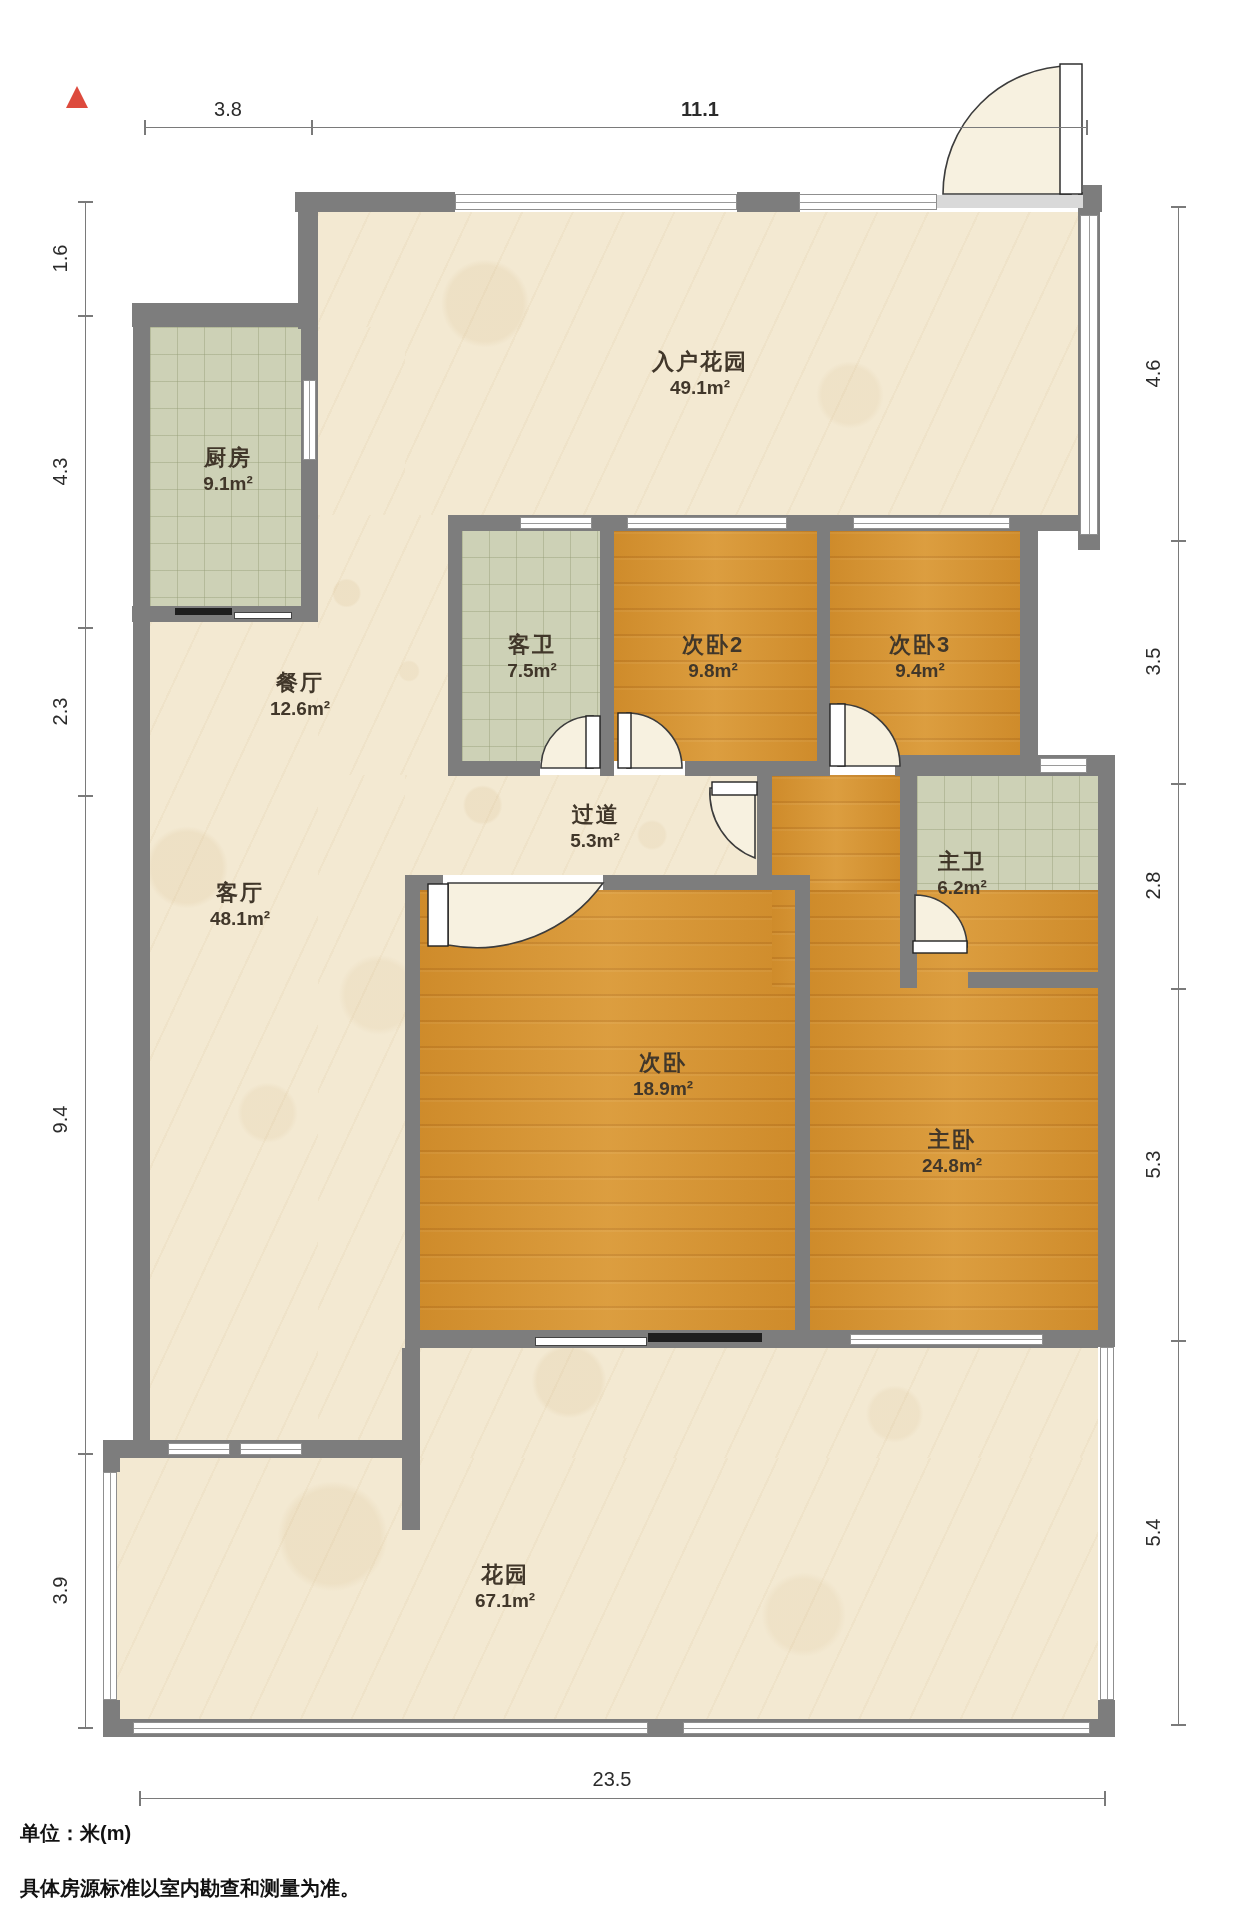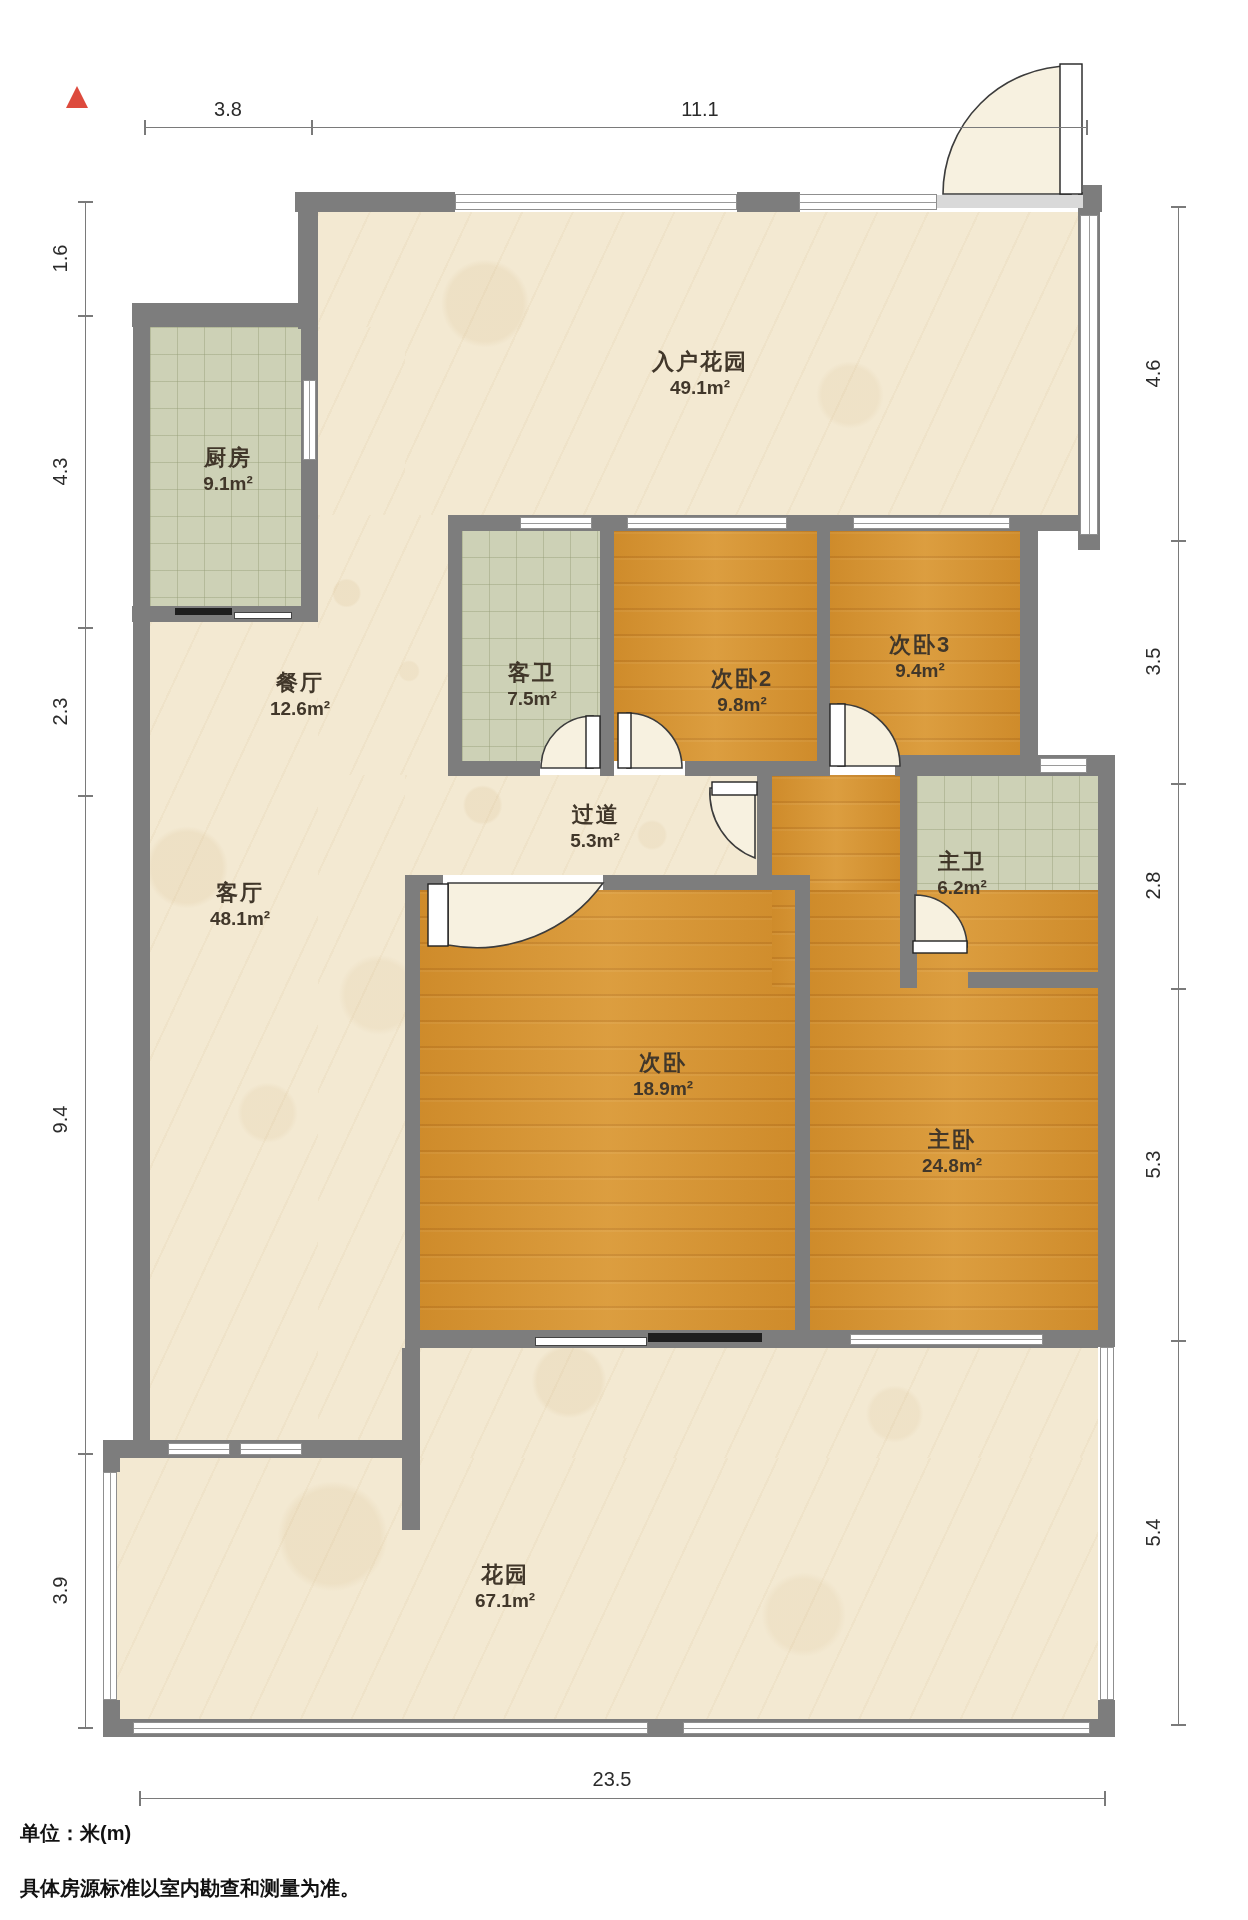--- a/index.html
+++ b/index.html
@@ -141,25 +141,25 @@
     <div class="rarea">49.1m²</div>
   </div>
   <div class="room-label" style="left:228px;top:443px;">
     <div class="rname">厨房</div>
     <div class="rarea">9.1m²</div>
   </div>
   <div class="room-label" style="left:300px;top:668px;">
     <div class="rname">餐厅</div>
     <div class="rarea">12.6m²</div>
   </div>
-  <div class="room-label" style="left:532px;top:630px;margin-top:28px;">
+  <div class="room-label" style="left:532px;top:630px;">
     <div class="rname">客卫</div>
     <div class="rarea">7.5m²</div>
   </div>
-  <div class="room-label" style="left:713px;top:664px;margin-left:29px;">
+  <div class="room-label" style="left:713px;top:630px;">
     <div class="rname">次卧2</div>
     <div class="rarea">9.8m²</div>
   </div>
   <div class="room-label" style="left:920px;top:630px;">
     <div class="rname">次卧3</div>
     <div class="rarea">9.4m²</div>
   </div>
   <div class="room-label" style="left:595px;top:800px;text-align:right;">
     <div class="rname">过道</div>
     <div class="rarea">5.3m²</div>
@@ -183,21 +183,21 @@
   <div class="room-label" style="left:505px;top:1560px;">
     <div class="rname">花园</div>
     <div class="rarea">67.1m²</div>
   </div>
 
   <div class="dline" style="left:145px;top:127px;width:942px;height:1px;"></div>
   <div class="tick-v" style="left:144px;top:120px;"></div>
   <div class="tick-v" style="left:311px;top:120px;"></div>
   <div class="tick-v" style="left:1086px;top:120px;"></div>
   <div class="dim-h" style="left:228px;top:98px;">3.8</div>
-  <div class="dim-h" style="left:700px;top:98px;">11.1</div>
+  <div class="dim-h" style="left:700px;top:98px;font-weight:bold;">11.1</div>
 
   <div class="dline" style="left:140px;top:1798px;width:965px;height:1px;"></div>
   <div class="tick-v" style="left:139px;top:1791px;"></div>
   <div class="tick-v" style="left:1104px;top:1791px;"></div>
   <div class="dim-h" style="left:612px;top:1768px;">23.5</div>
 
   <div class="dline" style="left:85px;top:202px;width:1px;height:1526px;"></div>
   <div class="tick-h" style="left:78px;top:201px;"></div>
   <div class="tick-h" style="left:78px;top:315px;"></div>
   <div class="tick-h" style="left:78px;top:627px;"></div>

